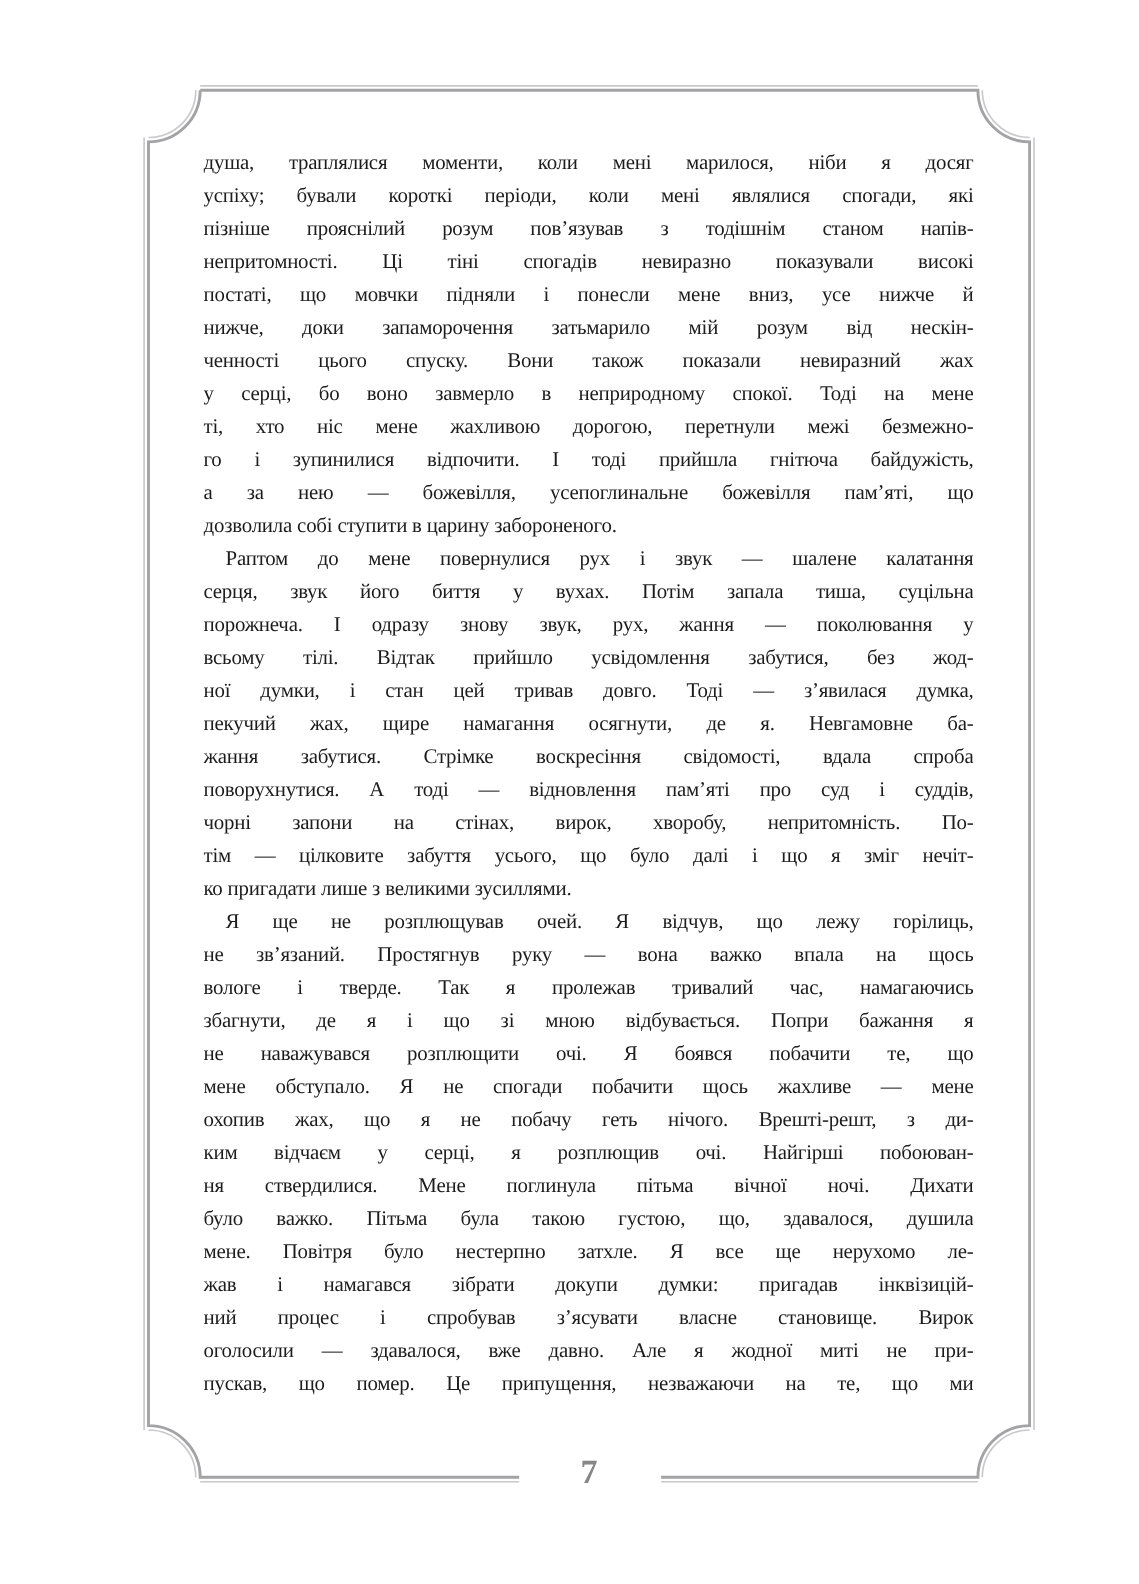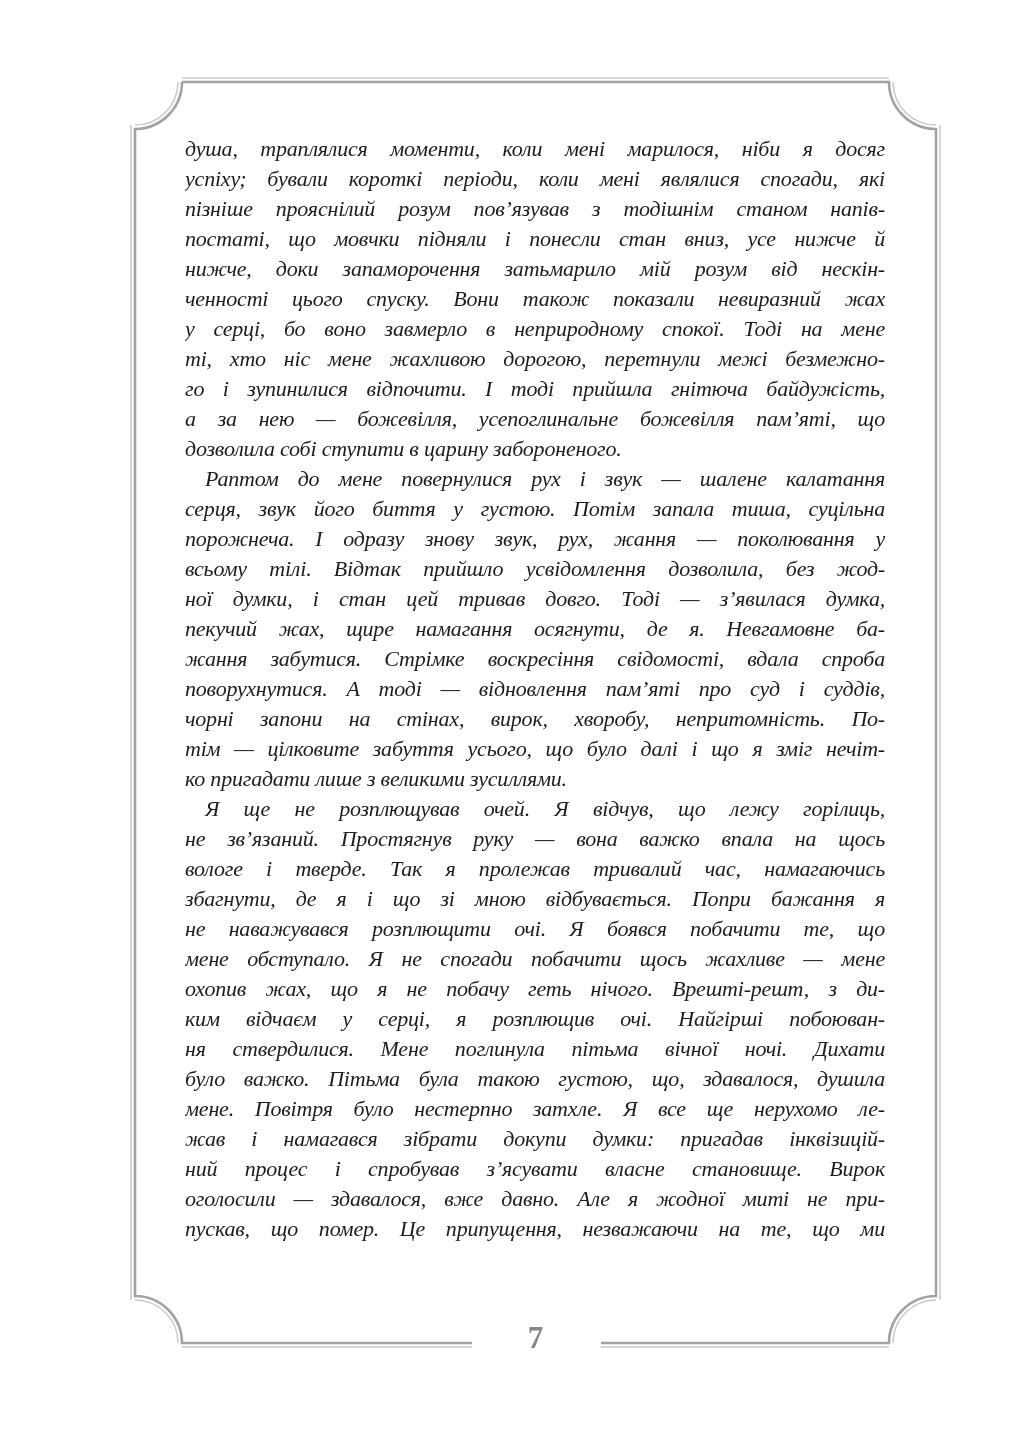--- a/index.html
+++ b/index.html
@@ -11,24 +11,23 @@
     overflow: hidden;
   }
   .page { position: absolute; inset: 0; }
   svg.frame { position: absolute; left: 0; top: 0; }
   .frame-main { fill: none; stroke: var(--frame_main, #a3a3a6); stroke-width: 2.6; }
   .frame-echo { fill: none; stroke: var(--frame_echo, #c9c9cc); stroke-width: 1.5; }
   .text-block {
     position: absolute;
     left: 185px; top: 134px; width: 700px;
     color: var(--text, #1c1c1c);
-    font-size: 22px;
+    font-size: 19px;
     line-height: 30px;
     letter-spacing: -0.2px;
-    font-style: italic;
   }
   .line {
     height: 30px;
     overflow: hidden;
     text-align: justify;
     text-align-last: justify;
   }
   .line.para-end { text-align-last: left; }
   .line.indent { padding-left: 20px; }
   .page-number {
@@ -65,32 +64,33 @@
              M 472 1343 H 182
              A 47 47 0 0 0 135 1296
              V 129
              A 47 47 0 0 0 182 82"></path>
   </svg>
 
   <div class="text-block">
       <div class="line">душа, траплялися моменти, коли мені марилося, ніби я досяг</div>
       <div class="line">успіху; бували короткі періоди, коли мені являлися спогади, які</div>
       <div class="line">пізніше прояснілий розум пов’язував з тодішнім станом напів-</div>
-      <div class="line">постаті, що мовчки підняли і понесли стан вниз, усе нижче й</div>
+      <div class="line">непритомності. Ці тіні спогадів невиразно показували високі</div>
+      <div class="line">постаті, що мовчки підняли і понесли мене вниз, усе нижче й</div>
       <div class="line">нижче, доки запаморочення затьмарило мій розум від нескін-</div>
       <div class="line">ченності цього спуску. Вони також показали невиразний жах</div>
       <div class="line">у серці, бо воно завмерло в неприродному спокої. Тоді на мене</div>
       <div class="line">ті, хто ніс мене жахливою дорогою, перетнули межі безмежно-</div>
       <div class="line">го і зупинилися відпочити. І тоді прийшла гнітюча байдужість,</div>
       <div class="line">а за нею — божевілля, усепоглинальне божевілля пам’яті, що</div>
       <div class="line para-end">дозволила собі ступити в царину забороненого.</div>
       <div class="line indent">Раптом до мене повернулися рух і звук — шалене калатання</div>
-      <div class="line">серця, звук його биття у густою. Потім запала тиша, суцільна</div>
+      <div class="line">серця, звук його биття у вухах. Потім запала тиша, суцільна</div>
       <div class="line">порожнеча. І одразу знову звук, рух, жання — поколювання у</div>
-      <div class="line">всьому тілі. Відтак прийшло усвідомлення дозволила, без жод-</div>
+      <div class="line">всьому тілі. Відтак прийшло усвідомлення забутися, без жод-</div>
       <div class="line">ної думки, і стан цей тривав довго. Тоді — з’явилася думка,</div>
       <div class="line">пекучий жах, щире намагання осягнути, де я. Невгамовне ба-</div>
       <div class="line">жання забутися. Стрімке воскресіння свідомості, вдала спроба</div>
       <div class="line">поворухнутися. А тоді — відновлення пам’яті про суд і суддів,</div>
       <div class="line">чорні запони на стінах, вирок, хворобу, непритомність. По-</div>
       <div class="line">тім — цілковите забуття усього, що було далі і що я зміг нечіт-</div>
       <div class="line para-end">ко пригадати лише з великими зусиллями.</div>
       <div class="line indent">Я ще не розплющував очей. Я відчув, що лежу горілиць,</div>
       <div class="line">не зв’язаний. Простягнув руку — вона важко впала на щось</div>
       <div class="line">вологе і тверде. Так я пролежав тривалий час, намагаючись</div>

